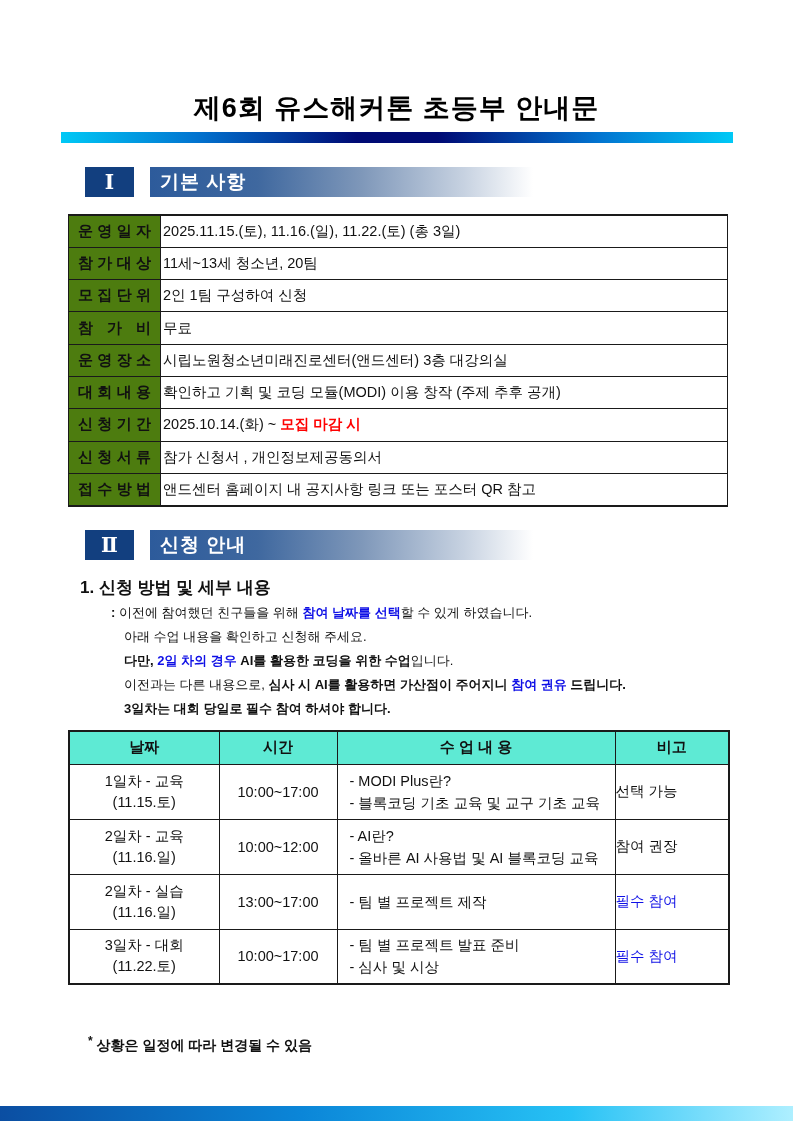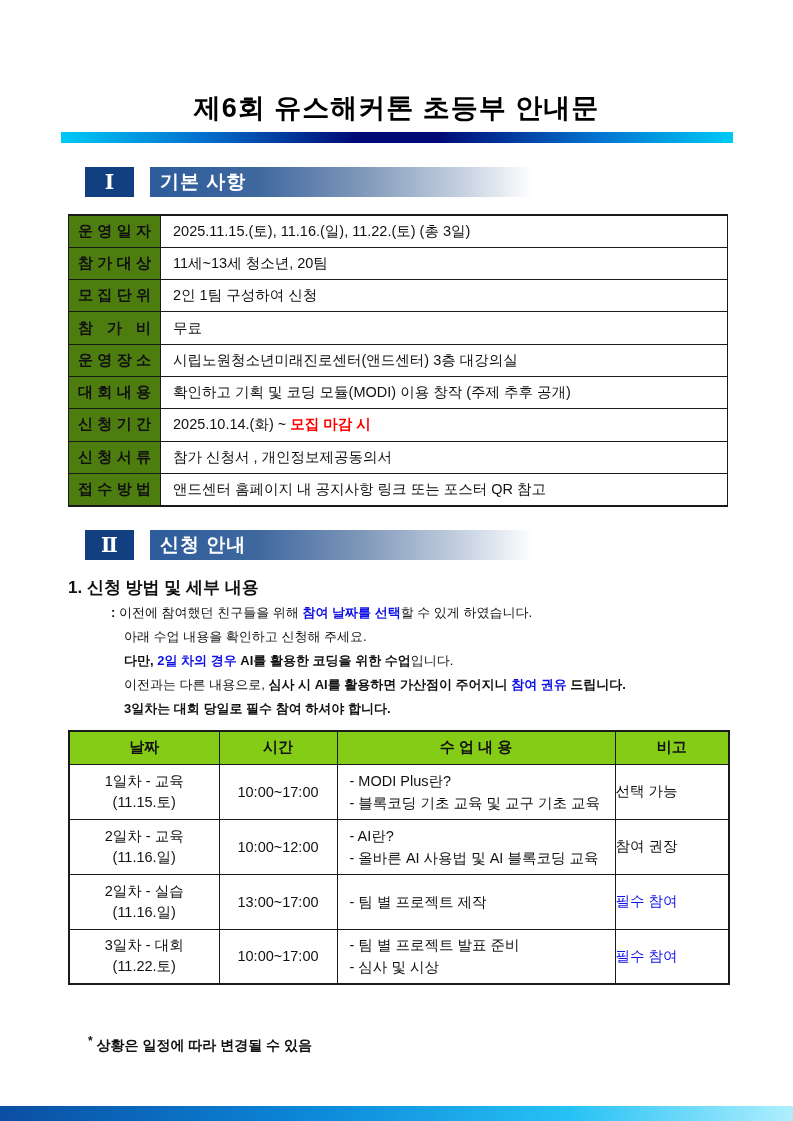--- a/index.html
+++ b/index.html
@@ -22,35 +22,35 @@
   .sec-bar { width:383px; margin-left:16px; display:flex; align-items:center;
              background:linear-gradient(90deg,#2d5b9b 0%,#3f689f 28%,#7e97b9 55%,#c7d2e1 82%,#ffffff 100%);
              color:#fff; font-size:19px; font-weight:700; padding-left:10px; letter-spacing:1px; }
 
   
   .info-table { position:absolute; top:214px; left:68px; width:660px; border-collapse:collapse; table-layout:fixed;
                 border-top:2px solid #1a1a1a; border-bottom:2px solid #1a1a1a; }
   .info-table td { border:1px solid #1a1a1a; height:32.3px; font-size:14.5px; vertical-align:middle; }
   .info-table td.lbl { width:92px; background:#4d7c0f; font-weight:700; font-size:15px;
                        padding:0 9px; text-align:justify; text-align-last:justify; }
-  .info-table td.val { padding-left:12px; }
+  .info-table td.val { padding-left:2px; }
   .red-bold { color:#fe0000; font-weight:700; }
 
   
-  .subheading { position:absolute; top:576px; left:68px; font-size:17px; font-weight:700; }
+  .subheading { position:absolute; top:576px; left:80px; font-size:17px; font-weight:700; }
   .intro { position:absolute; top:601px; left:111px; width:640px; font-size:13px; line-height:23.9px; }
   .intro .indent { padding-left:13px; }
   .b { font-weight:700; }
   .blue-b { color:#0f10e6; font-weight:700; }
 
   
   .schedule-table { position:absolute; top:730px; left:68px; width:660px; border-collapse:collapse; table-layout:fixed;
                     border:2px solid #1a1a1a; }
   .schedule-table th, .schedule-table td { border:1px solid #1a1a1a; }
-  .schedule-table th { background:#84cc16; height:33px; font-size:15px; font-weight:700; text-align:center; }
+  .schedule-table th { background:#5eead4; height:33px; font-size:15px; font-weight:700; text-align:center; }
   .schedule-table td { height:55px; font-size:14.5px; }
   .cell-center { text-align:center; vertical-align:middle; }
   .day-cell div { line-height:21px; }
   .content-cell { vertical-align:middle; padding-left:12px; }
   .content-cell div { line-height:22px; }
   .content-cell div:empty { display:none; }
   .note-cell { text-align:left; vertical-align:middle; }
   .note-cell [data-color="blue"] { color:#0f10e6; }
 
   

